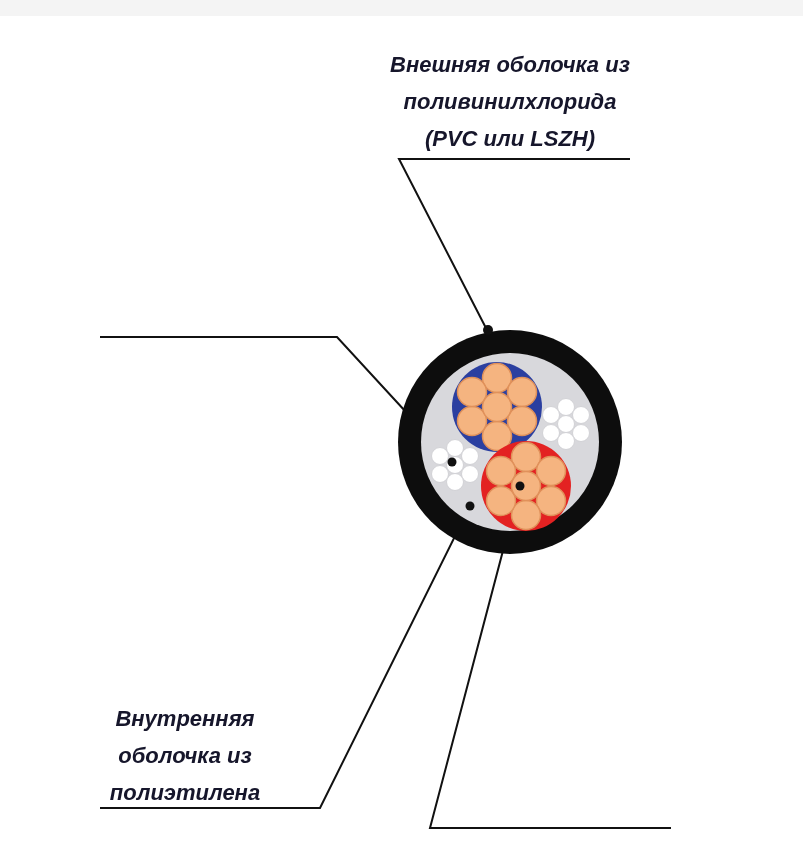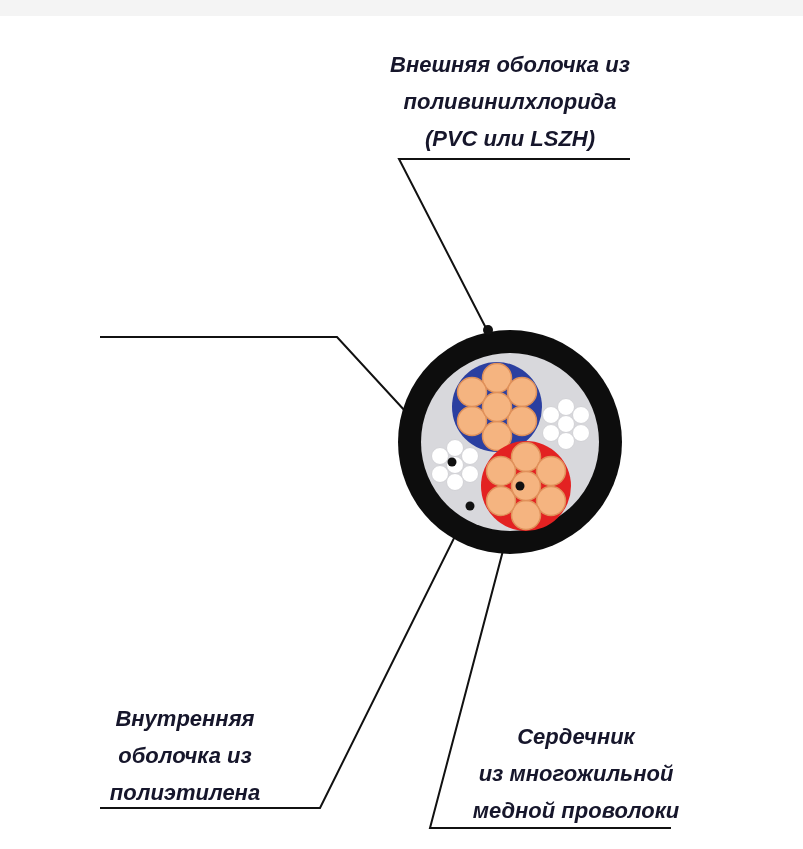--- a/index.html
+++ b/index.html
@@ -113,17 +113,14 @@
     <circle class="dot" cx="470" cy="490" r="4.5"></circle>
     <circle class="dot" cx="520" cy="470" r="4.5"></circle>
   </svg>
 
   <div class="label label-outer">Внешняя оболочка из
 поливинилхлорида
 (PVC или LSZH)</div>
   <div class="label label-inner">Внутренняя
 оболочка из
 полиэтилена</div>
-  <div class="label label-core">Сердечник
-из многожильной
-медной проволоки</div>
 
 </div>
 
 </body></html>

